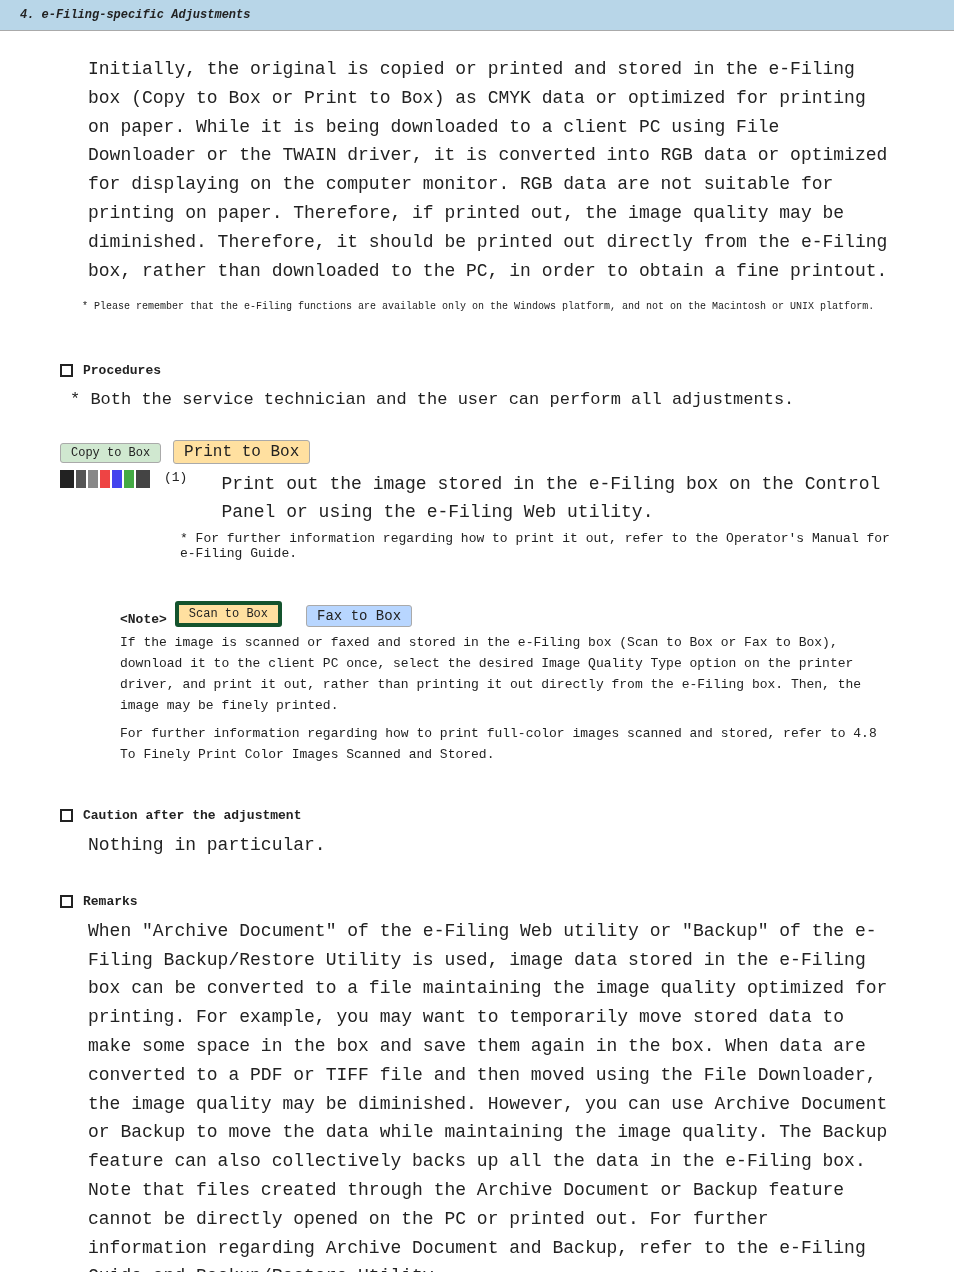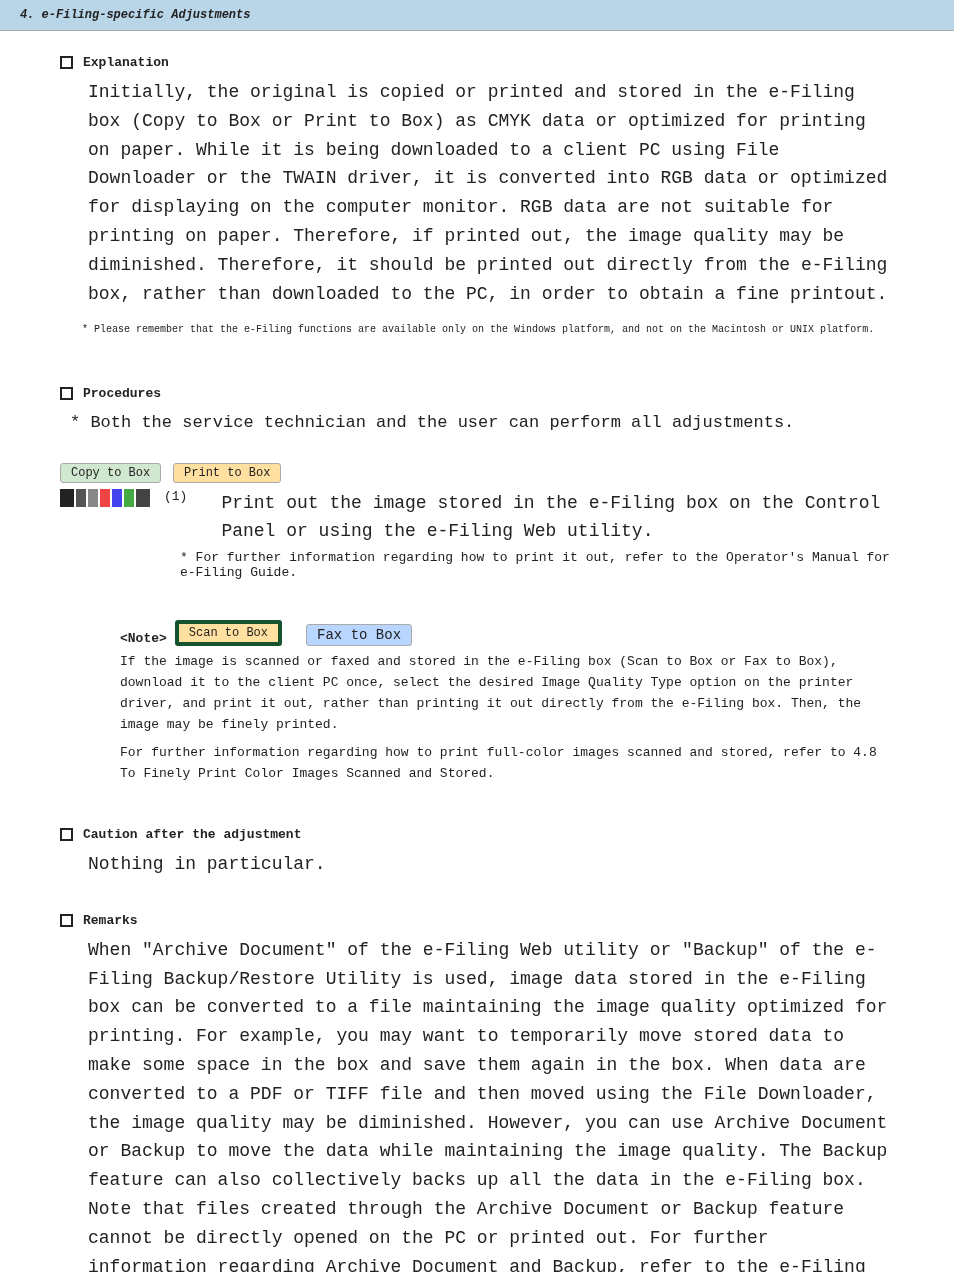--- a/index.html
+++ b/index.html
@@ -71,21 +71,21 @@
       font-size: 12px;
       color: #222;
       margin-right: 4px;
     }
     .btn-print {
       display: inline-block;
       background: #ffe0a0;
       border: 1px solid #aaa;
       border-radius: 3px;
       padding: 2px 10px;
-      font-size: 12px;
+      font-size: 16px;
       color: #222;
       margin-right: 4px;
     }
     .btn-scan {
       display: inline-block;
       background: #ffe0a0;
       border: 4px solid #14532d;
       border-radius: 3px;
       padding: 2px 10px;
       font-size: 12px;
@@ -159,24 +159,20 @@
   </style>
 </head>
 <body>
 
 <div class="page-header">
   <span>4. e-Filing-specific Adjustments</span>
 </div>
 
 <div class="content">
 
-  <div class="section-title">
-    <span class="checkbox-icon"></span>
-    <span>Explanation</span>
-  </div>
 
   <p class="body-text">Initially, the original is copied or printed and stored in the e-Filing box (Copy to Box or Print to Box) as CMYK data or optimized for printing on paper.  While it is being downloaded to a client PC using File Downloader or the TWAIN driver, it is converted into RGB data or optimized for displaying on the computer monitor.  RGB data are not suitable for printing on paper.  Therefore, if printed out, the image quality may be diminished. Therefore, it should be printed out directly from the e-Filing box, rather than downloaded to the PC, in order to obtain a fine printout.</p>
 
   <p class="note-asterisk-indent">* Please remember that the e-Filing functions are available only on the Windows platform, and not on the Macintosh or UNIX platform.</p>
 
   <div class="spacer-lg"></div>
   <div class="spacer"></div>
 
   <div class="section-title">
     <span class="checkbox-icon"></span>

